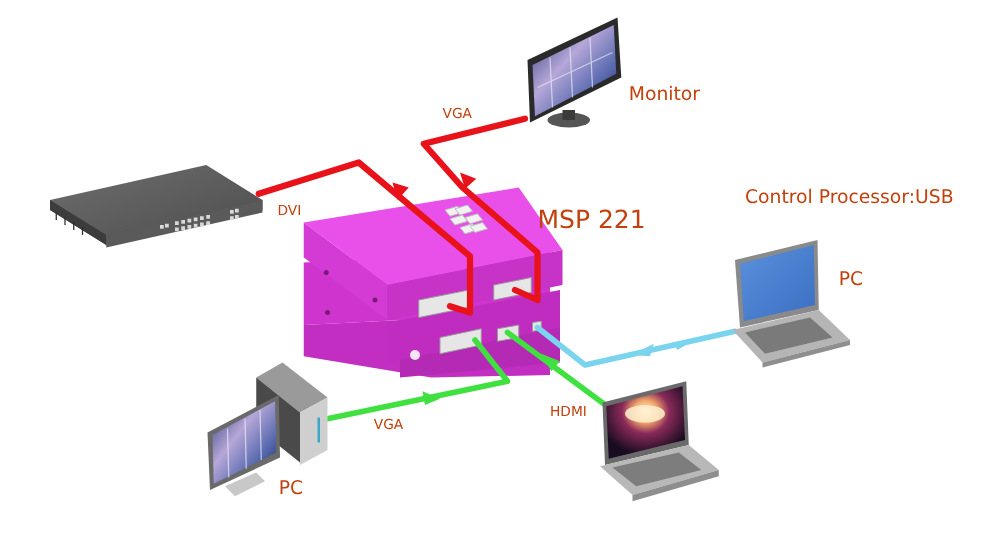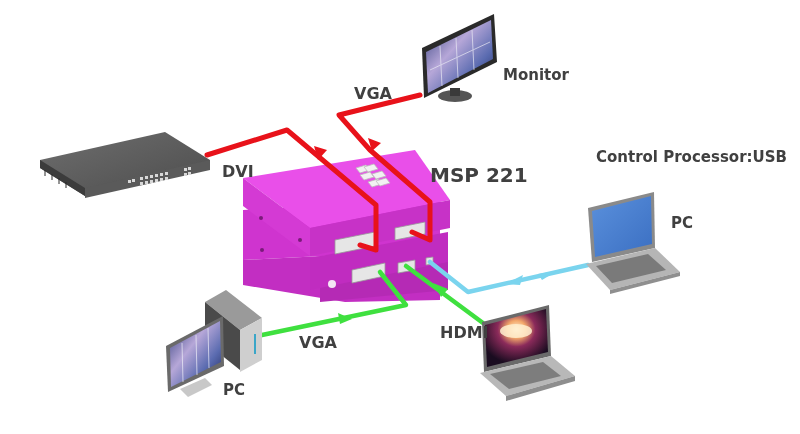--- a/index.html
+++ b/index.html
@@ -1,19 +1,19 @@
 <!DOCTYPE html>
 <html><head>
 <meta charset="utf-8">
 <style>
   html, body { margin: 0; padding: 0; background: #ffffff; }
   #stage { position: relative; width: 800px; height: 434px; overflow: hidden; background: #ffffff; font-family: "DejaVu Sans", sans-serif; }
-  .lbl { position: absolute; color: #404040; white-space: nowrap; font-weight: bold; }
+  .lbl { position: absolute; color: #c2410c; white-space: nowrap; }
   .lbl-md { font-size: 15px; }
-  .lbl-sm { font-size: 16px; }
+  .lbl-sm { font-size: 11px; }
   .lbl-lg { font-size: 20px; }
   svg { position: absolute; left: 0; top: 0; }
 </style>
 </head>
 <body>
 
 <div id="stage">
 
 <svg width="800" height="434" viewBox="0 0 800 434">
   <defs>

